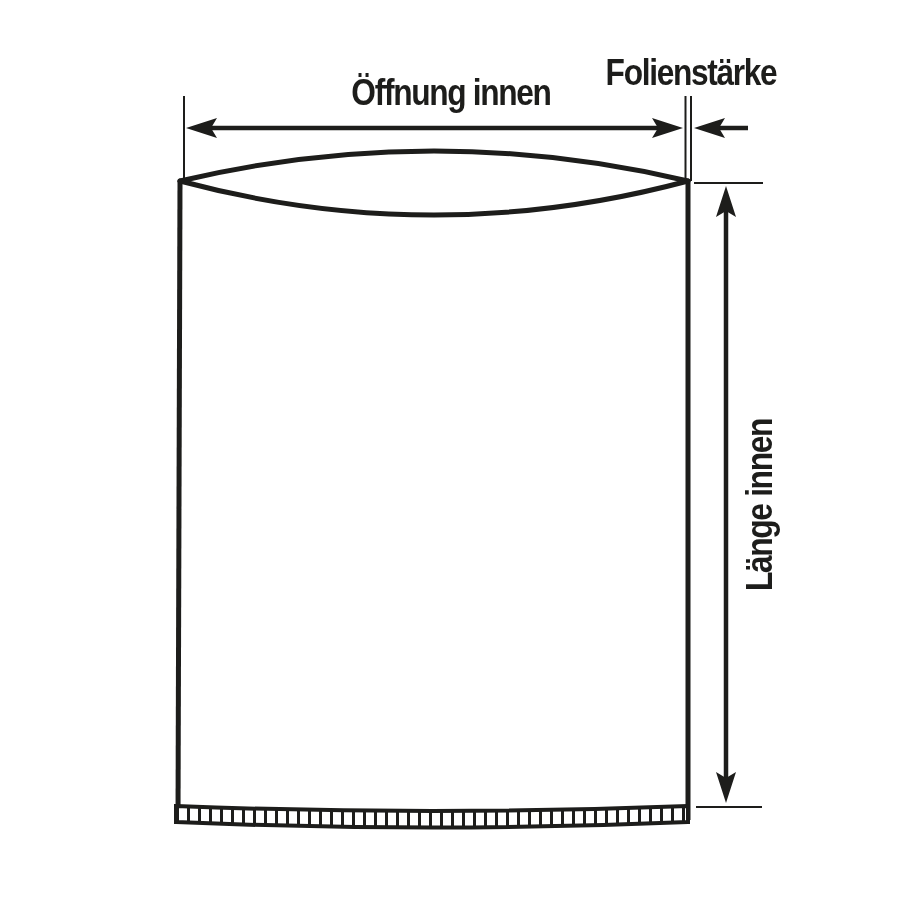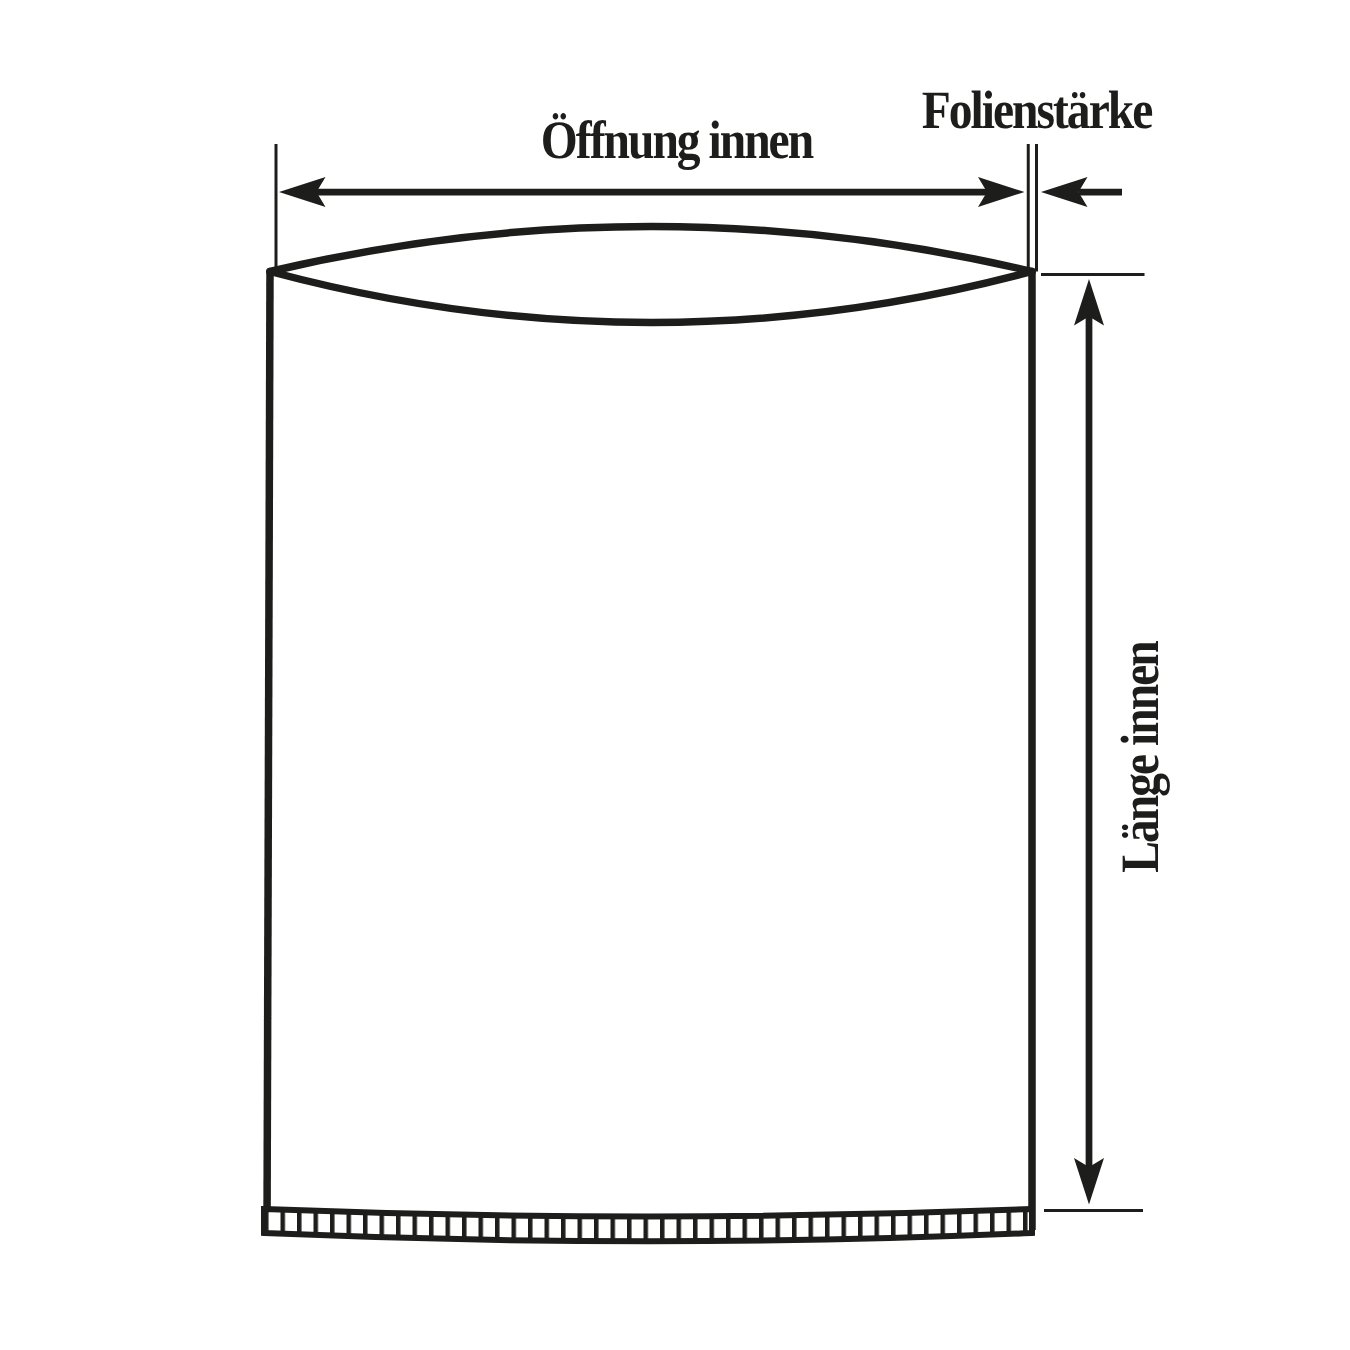--- a/index.html
+++ b/index.html
@@ -6,21 +6,21 @@
     margin: 0;
     padding: 0;
     background: #ffffff;
   }
   .stage {
     position: relative;
     width: 900px;
     height: 900px;
     background: #ffffff;
     overflow: hidden;
-    font-family: Liberation Serif, serif;
+    font-family: Liberation Sans, sans-serif;
   }
   .stage svg {
     position: absolute;
     left: 0;
     top: 0;
   }
   .dim-label {
     position: absolute;
     color: #1d1d1b;
     font-weight: 700;

